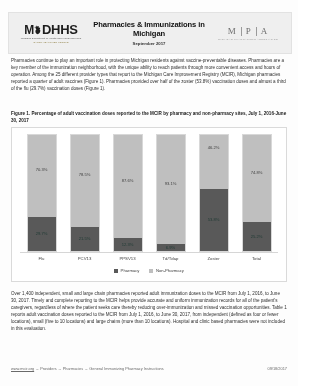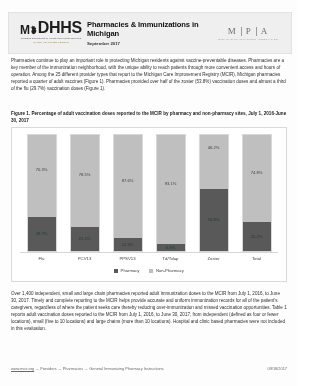--- a/index.html
+++ b/index.html
@@ -34,32 +34,32 @@
     height:13px;
   }
   .mdhhs-m{
     font-size:12px;font-weight:bold;color:#1d1d1d;letter-spacing:-0.3px;
   }
   .mi-shape{
     position:relative;width:8px;height:11px;margin:0 0px 0 0px;
   }
   .mi-shape svg{display:block;}
   .mdhhs-rest{
-    font-size:16px;font-weight:bold;color:#1d1d1d;letter-spacing:-0.3px;
+    font-size:13px;font-weight:bold;color:#1d1d1d;letter-spacing:-0.3px;
   }
   .mdhhs-sub{
     font-size:2.4px;color:#4a4a4a;margin-top:1.5px;letter-spacing:0.1px;
     white-space:nowrap;
   }
   .mdhhs-sub2{
     font-size:2.3px;color:#8a7a3a;margin-top:0.8px;letter-spacing:0.2px;
     white-space:nowrap;
   }
   .header-center{
-    flex:1;text-align:left;
+    flex:1;text-align:center;
   }
   .doc-title{
     font-size:7.6px;font-weight:bold;color:#111;letter-spacing:-0.1px;
   }
   .doc-date{
     font-size:4.3px;font-weight:bold;color:#333;margin-top:3px;
   }
   .logo-mpa{
     width:74px;margin-right:6px;
     display:flex;flex-direction:column;align-items:center;

